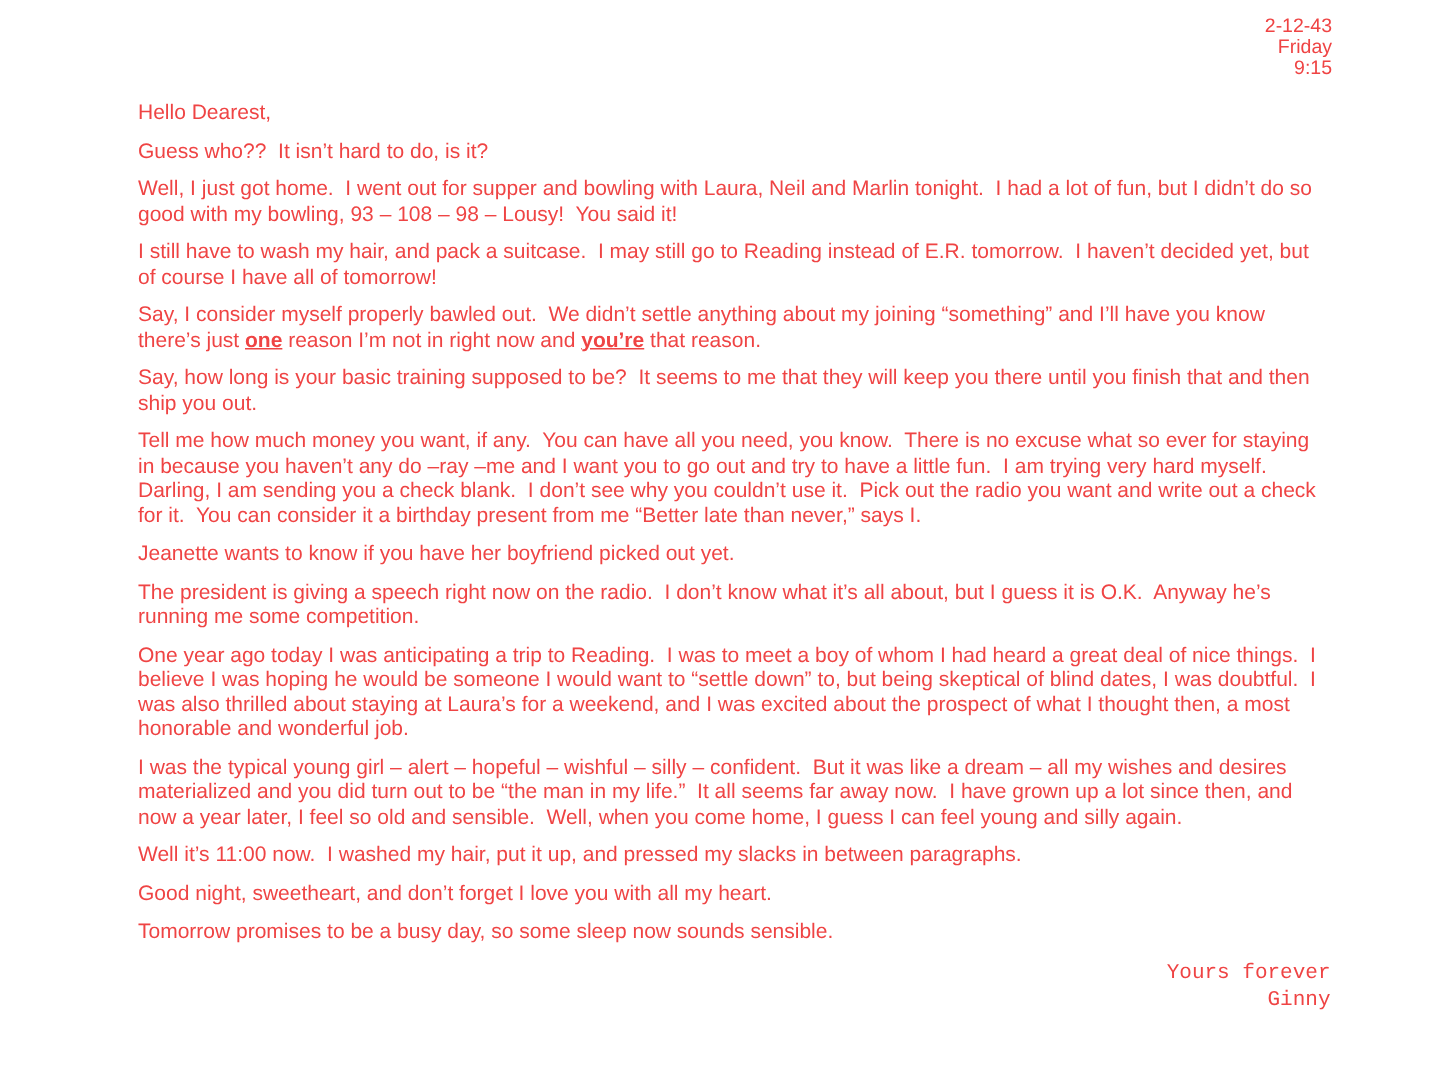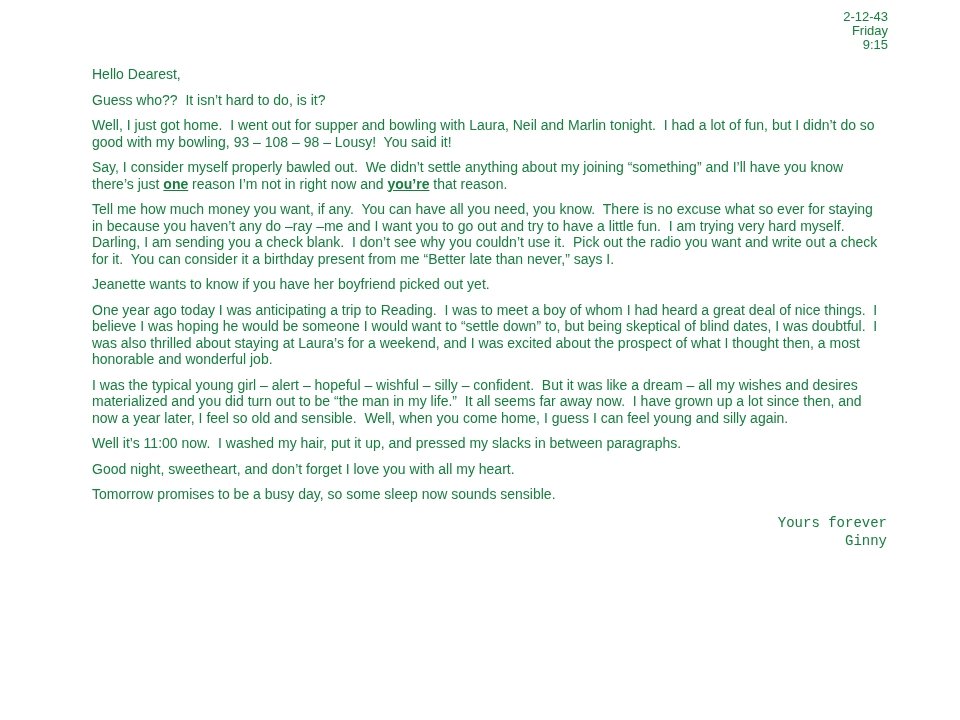--- a/index.html
+++ b/index.html
@@ -6,21 +6,21 @@
   body {
     width: 960px; height: 720px;
     background: #ffffff;
     overflow: hidden;
     font-family: "Liberation Sans", sans-serif;
   }
   .page {
     position: relative;
     width: 960px; height: 720px;
     background: #ffffff;
-    color: #15803d;
+    color: #ef4444;
   }
   .date-block {
     position: absolute;
     top: 10px;
     right: 72px;
     text-align: right;
     font-size: 13px;
     line-height: 14px;
   }
   .letter-body {
@@ -52,23 +52,26 @@
     <div>2-12-43</div>
     <div>Friday</div>
     <div>9:15</div>
   </div>
 
   <div class="letter-body">
     <div class="para">Hello Dearest,</div>
     <div id="paragraphs">
         <div class="para"><span>Guess who??  It isn’t hard to do, is it?</span></div>
         <div class="para"><span>Well, I just got home.  I went out for supper and bowling with Laura, Neil and Marlin tonight.  I had a lot of fun, but I didn’t do so good with my bowling, 93 – 108 – 98 – Lousy!  You said it!</span></div>
+        <div class="para"><span>I still have to wash my hair, and pack a suitcase.  I may still go to Reading instead of E.R. tomorrow.  I haven’t decided yet, but of course I have all of tomorrow!</span></div>
         <div class="para"><span>Say, I consider myself properly bawled out.  We didn’t settle anything about my joining “something” and I’ll have you know there’s just </span><span class="u">one</span><span> reason I’m not in right now and </span><span class="u">you’re</span><span> that reason.</span></div>
+        <div class="para"><span>Say, how long is your basic training supposed to be?  It seems to me that they will keep you there until you finish that and then ship you out.</span></div>
         <div class="para"><span>Tell me how much money you want, if any.  You can have all you need, you know.  There is no excuse what so ever for staying in because you haven’t any do –ray –me and I want you to go out and try to have a little fun.  I am trying very hard myself.  Darling, I am sending you a check blank.  I don’t see why you couldn’t use it.  Pick out the radio you want and write out a check for it.  You can consider it a birthday present from me “Better late than never,” says I.</span></div>
         <div class="para"><span>Jeanette wants to know if you have her boyfriend picked out yet.</span></div>
+        <div class="para"><span>The president is giving a speech right now on the radio.  I don’t know what it’s all about, but I guess it is O.K.  Anyway he’s running me some competition.</span></div>
         <div class="para"><span>One year ago today I was anticipating a trip to Reading.  I was to meet a boy of whom I had heard a great deal of nice things.  I believe I was hoping he would be someone I would want to “settle down” to, but being skeptical of blind dates, I was doubtful.  I was also thrilled about staying at Laura’s for a weekend, and I was excited about the prospect of what I thought then, a most honorable and wonderful job.</span></div>
         <div class="para"><span>I was the typical young girl – alert – hopeful – wishful – silly – confident.  But it was like a dream – all my wishes and desires materialized and you did turn out to be “the man in my life.”  It all seems far away now.  I have grown up a lot since then, and now a year later, I feel so old and sensible.  Well, when you come home, I guess I can feel young and silly again.</span></div>
         <div class="para"><span>Well it’s 11:00 now.  I washed my hair, put it up, and pressed my slacks in between paragraphs.</span></div>
         <div class="para"><span>Good night, sweetheart, and don’t forget I love you with all my heart.</span></div>
         <div class="para"><span>Tomorrow promises to be a busy day, so some sleep now sounds sensible.</span></div>
       </div>
     <div class="closing">
       <div>Yours forever</div>
       <div>Ginny</div>
     </div>

